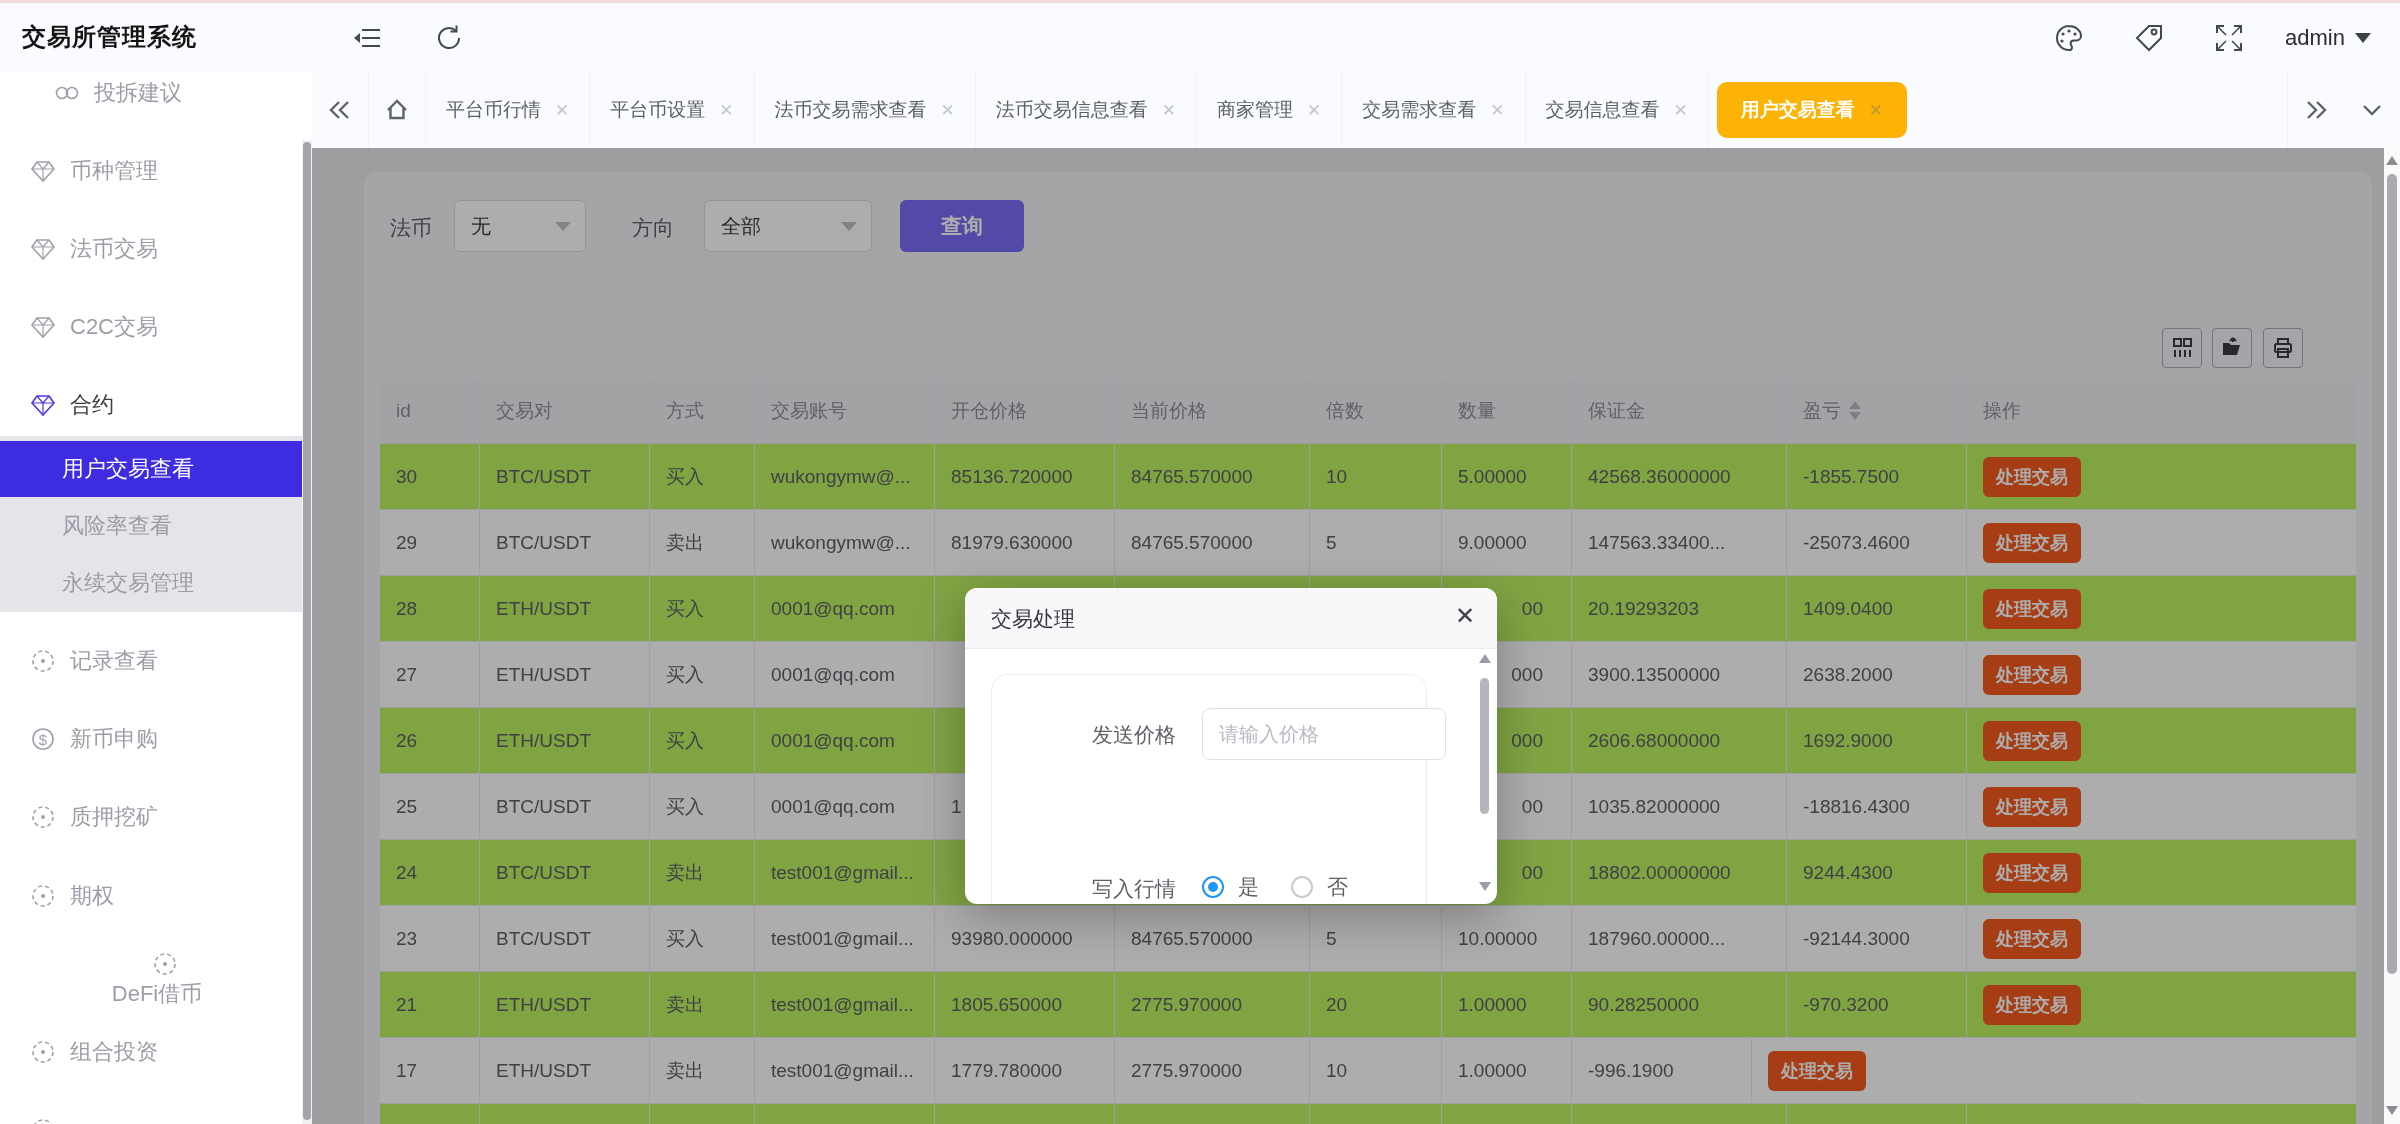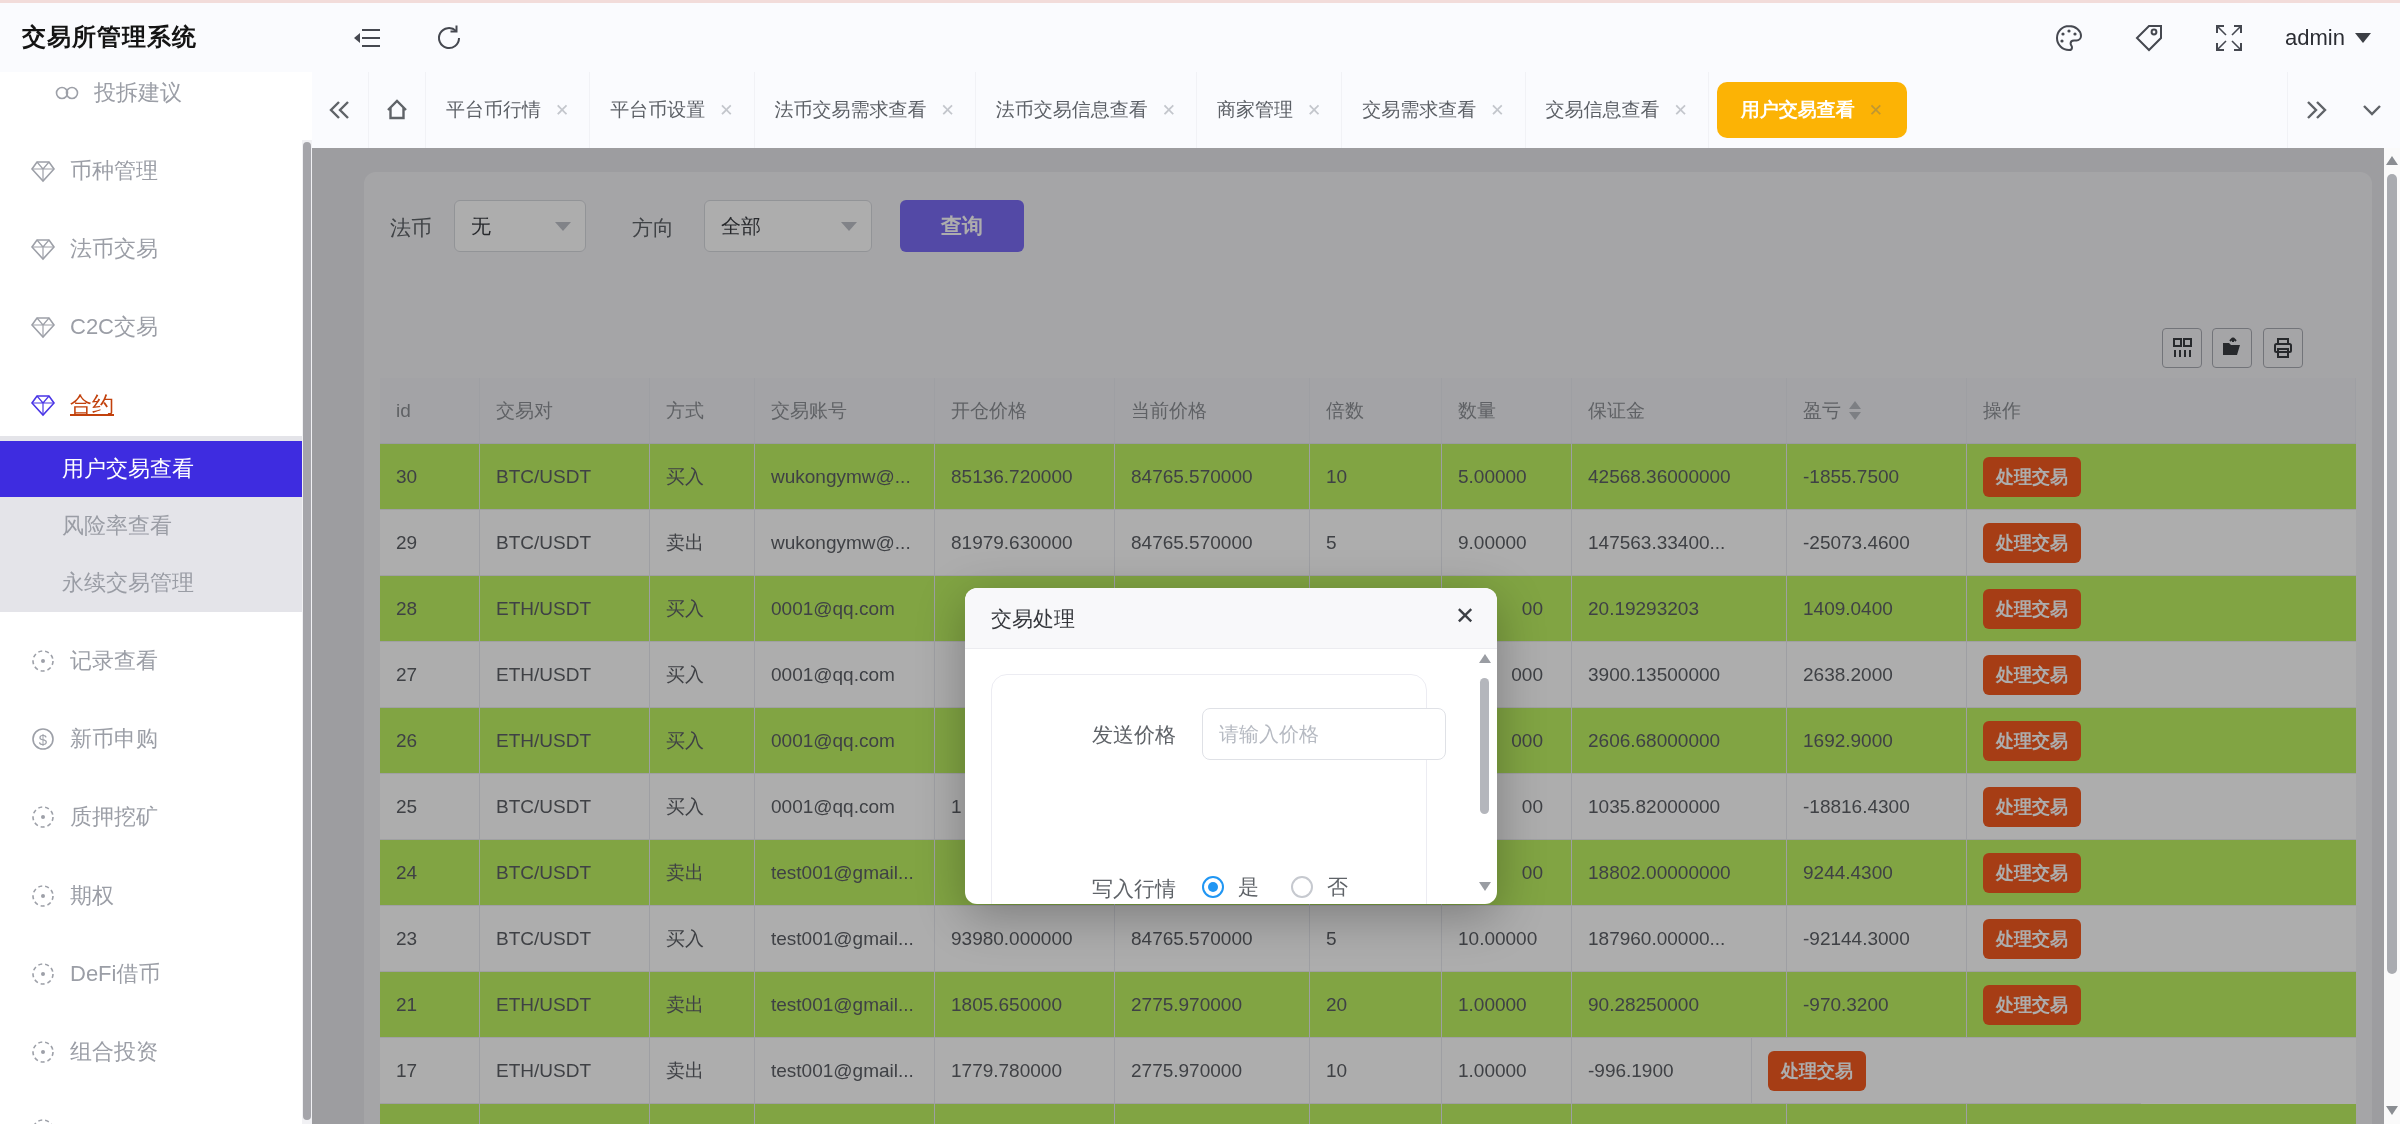--- a/index.html
+++ b/index.html
@@ -25,21 +25,21 @@
   .tab.active{height:56px;border:none;border-radius:10px;background:#fcb305;margin:0 8px;padding:0 24px;}
   .tab.active .lbl{color:#ffffff;font-weight:bold;}
   .tab.active .x{color:#bf9733;}
   #tab-right{display:flex;align-items:center;margin-left:auto;}
   
   #sidebar{position:absolute;left:0;top:72px;width:312px;height:1052px;background:#ffffff;}
   .side-item{position:absolute;left:0;width:302px;height:50px;display:flex;align-items:center;cursor:pointer;}
   .side-item .ic{margin-left:28px;width:30px;height:30px;}
   .side-item .ic svg{width:30px;height:30px;stroke:#9da0a8;fill:none;stroke-width:1.6;}
   .side-item .lb{margin-left:12px;font-size:22px;color:#9b9ea6;}
-  .side-item.activeParent .lb{color:#c2410c;text-decoration:underline;}
+  .side-item.activeParent .lb{color:#404040;}
   .side-item.activeParent .ic svg{stroke:#4a36e6;}
   #submenu{position:absolute;left:0;top:364px;width:302px;height:176px;background:#e4e4e9;padding-top:5px;box-sizing:border-box;}
   .sub-item{width:302px;height:57px;display:flex;align-items:center;cursor:pointer;}
   .sub-item .lb{margin-left:62px;font-size:22px;color:#9a9da5;}
   .sub-item.active{background:#3e2ce0;height:56px;}
   .sub-item.active .lb{color:#ffffff;}
   #side-scroll{position:absolute;left:302px;top:68px;width:10px;height:984px;background:#f1f1f4;}
   #side-thumb{position:absolute;left:1px;top:2px;width:8px;height:978px;background:#a5a5aa;border-radius:4px;}
   
   #content{position:absolute;left:312px;top:148px;width:2088px;height:976px;background:#e8e8ec;}
@@ -258,21 +258,21 @@
             </svg></span>
           <span class="lb">质押挖矿</span>
         </div>
         <div class="side-item" style="top: 799px;">
           <span class="ic"><svg viewBox="0 0 30 30">
               <circle cx="15" cy="15" r="10" stroke-dasharray="4 3"></circle>
               <circle cx="15" cy="15" r="2" fill="#9da0a8" stroke="none"></circle>
             </svg></span>
           <span class="lb">期权</span>
         </div>
-        <div class="side-item" style="top: 877px;">
+        <div class="side-item" style="top: 877px; flex-direction: column;">
           <span class="ic"><svg viewBox="0 0 30 30">
               <circle cx="15" cy="15" r="10" stroke-dasharray="4 3"></circle>
               <circle cx="15" cy="15" r="2" fill="#9da0a8" stroke="none"></circle>
             </svg></span>
           <span class="lb">DeFi借币</span>
         </div>
         <div class="side-item" style="top: 955px;">
           <span class="ic"><svg viewBox="0 0 30 30">
               <circle cx="15" cy="15" r="10" stroke-dasharray="4 3"></circle>
               <circle cx="15" cy="15" r="2" fill="#9da0a8" stroke="none"></circle>

